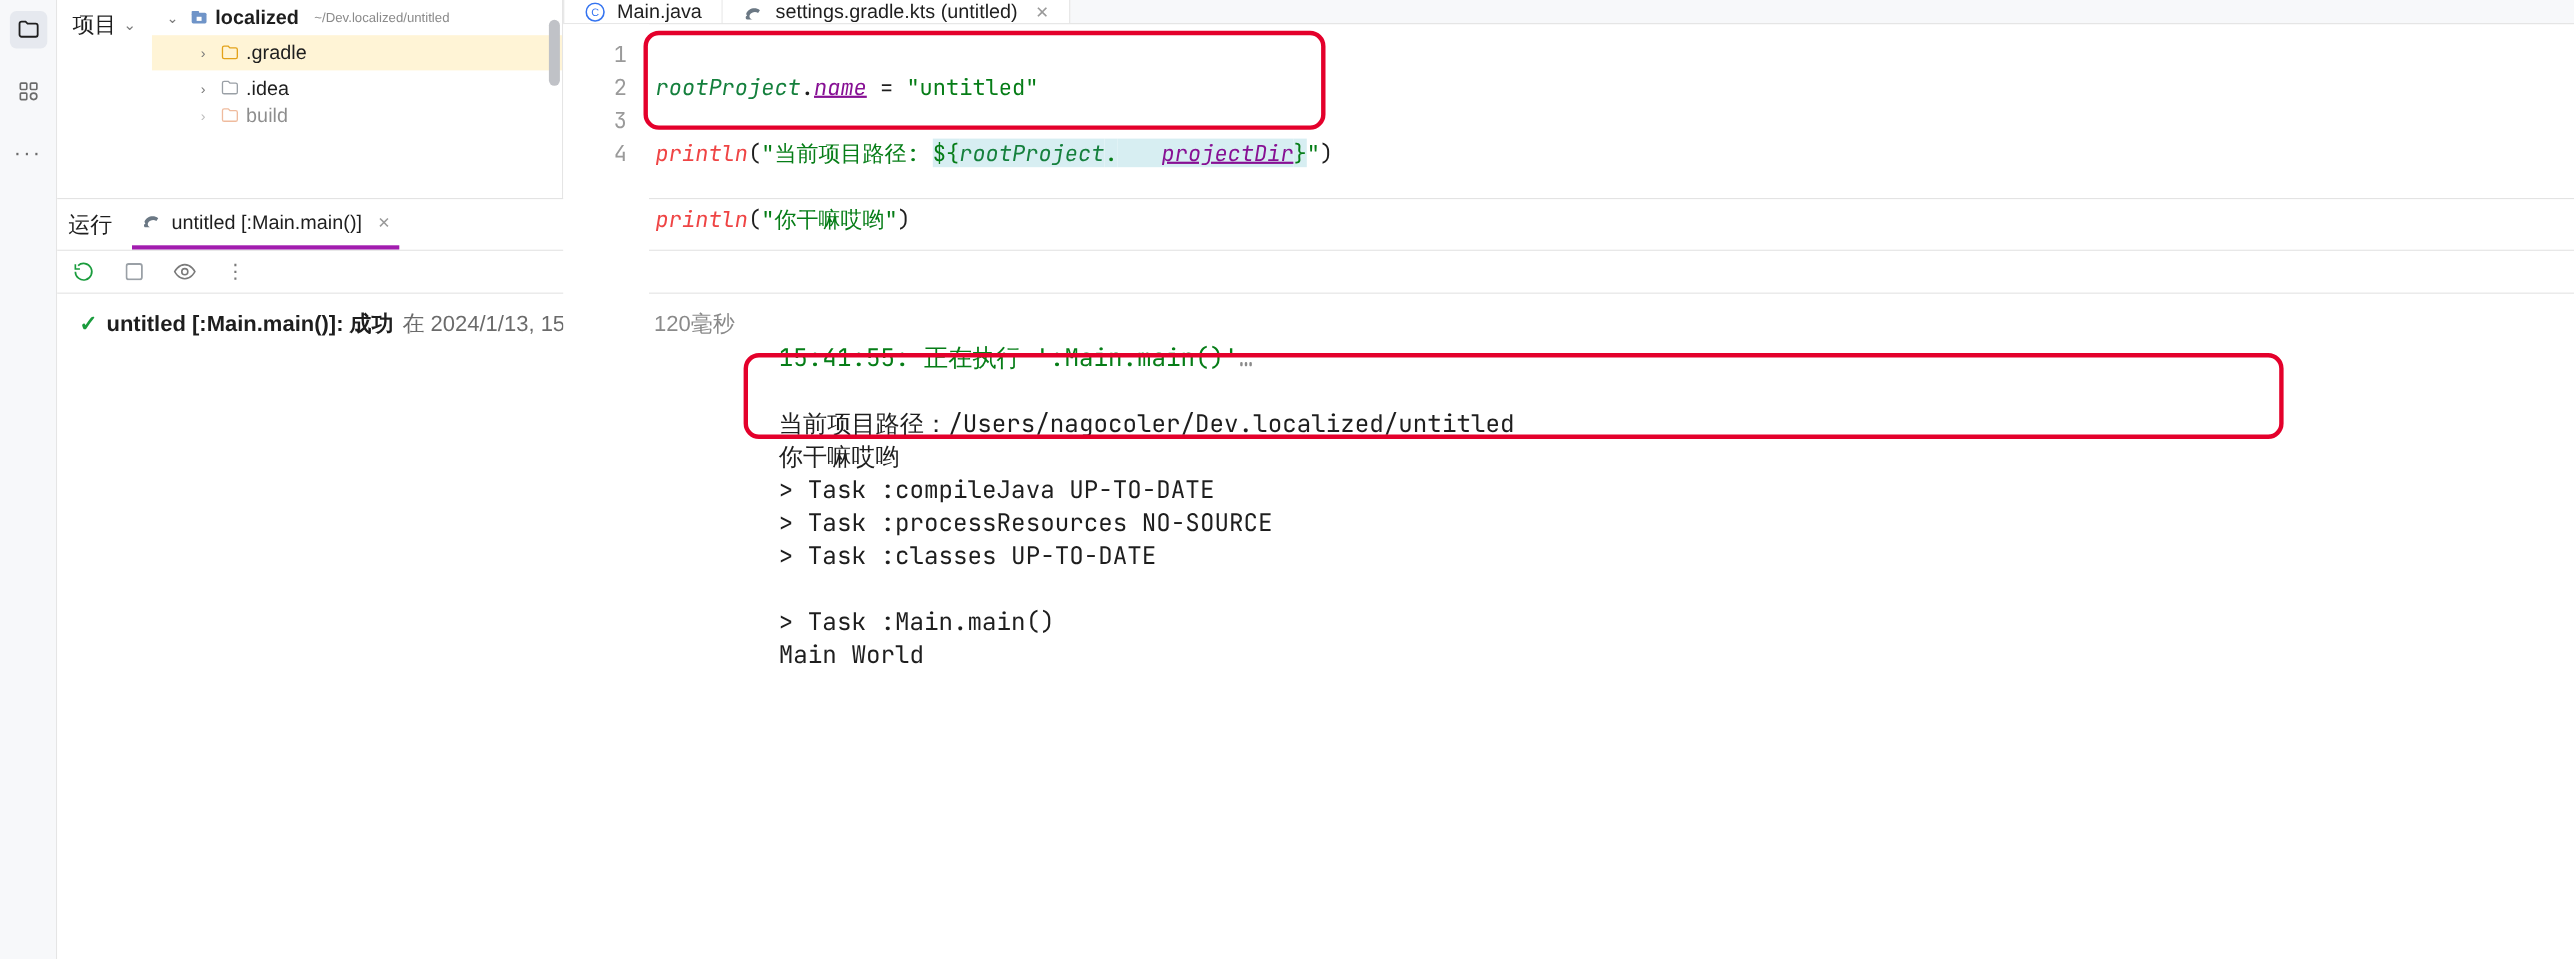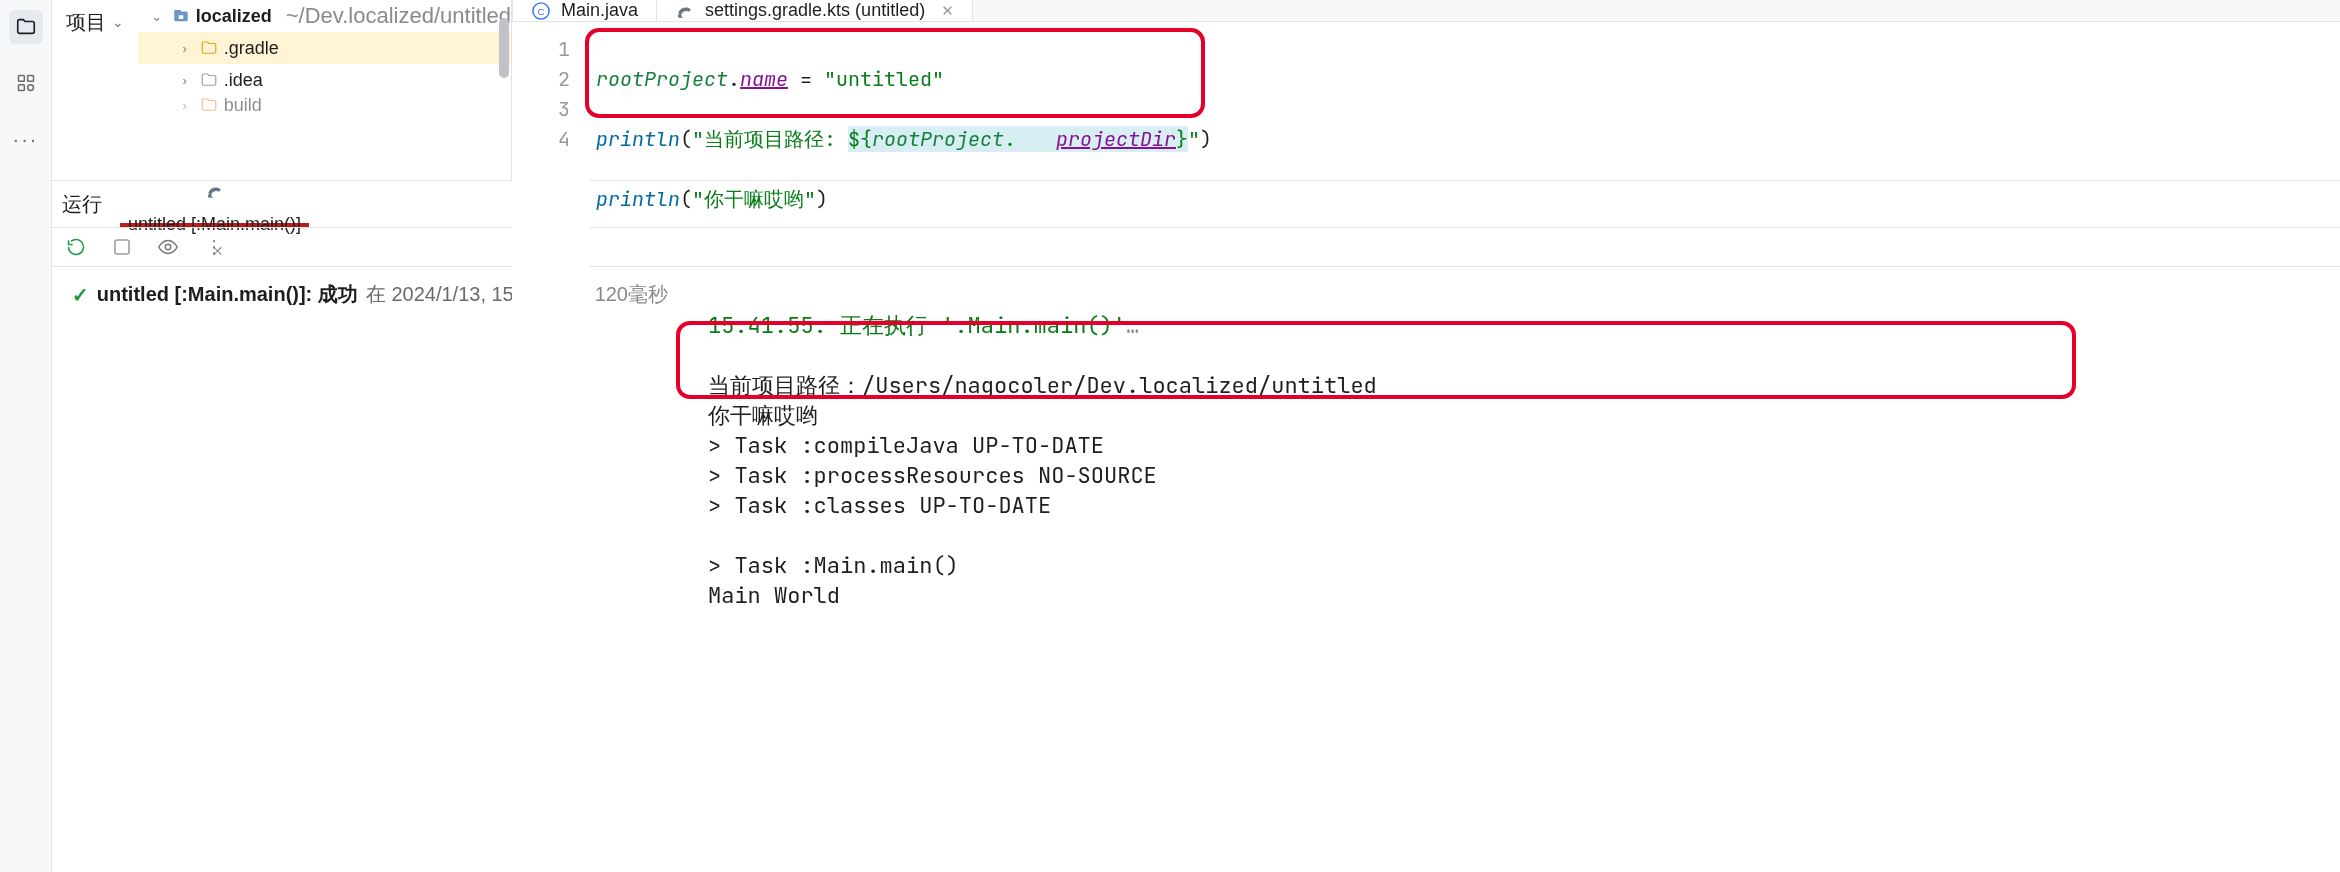--- a/index.html
+++ b/index.html
@@ -59,21 +59,21 @@
     padding-left:10px;
     font-size:18px;
     gap:4px;
     cursor:pointer;
   }
   .tree-row.sel { background:#fff4d6; }
   .tree-chevron { width:18px; color:#7a7a7a; font-size:13px; text-align:center; }
   .tree-icon { width:22px; display:flex; align-items:center; justify-content:center; }
   .tree-label { white-space:nowrap; }
   .tree-label.bold { font-weight:700; }
-  .tree-hint { color:#8a8a8a; margin-left:10px; font-size:22px; }
+  .tree-hint { color:#8a8a8a; margin-left:10px; font-size:12px; }
   .folder-svg { width:18px; height:18px; }
   .editor-area { flex:1; display:flex; flex-direction:column; }
   .editor-tabs {
     height:44px;
     display:flex; align-items:stretch;
     border-bottom:1px solid #e3e3e3;
     background:#f7f8fa;
   }
   .editor-tab {
     display:flex; align-items:center;
@@ -113,21 +113,21 @@
   .red-box-code {
     position:absolute;
     left:-5px; top:6px;
     width: 620px; height: 90px;
     border:4px solid #e4002b;
     border-radius:14px;
     pointer-events:none;
   }
   .tk-prop { color:#871094; font-style:italic; text-decoration: underline; }
   .tk-prop-nou { color:#15803d; font-style:italic; }
-  .tk-fn   { color:#0369a1; font-style:italic; }
+  .tk-fn   { color:#ef4444; font-style:italic; }
   .tk-str  { color:#067d17; }
   .tk-tpl  { background:#d7eef2; color:#067d17; }
   .tk-tpl-expr { color:#871094; font-style:italic; text-decoration: underline; margin-left: 40px; }
   .run-panel {
     flex:1;
     border-top:1px solid #e3e3e3;
     background:#fff;
     display:flex; flex-direction:column;
   }
   .run-tabs {
@@ -136,23 +136,22 @@
     padding-left:10px;
     gap:18px;
     text-align:right;
   }
   .run-title { font-size:20px; color:#1e1e1e; }
   .run-tab {
     display:flex; align-items:center; gap:8px;
     font-size:18px;
     padding:0 8px;
     height:100%;
-    border-bottom:4px solid #b91c1c;
+    border-bottom:4px solid #a21caf;
     cursor:pointer;
-    flex-direction:column;
   }
   .run-tab .close { color:#9a9a9a; font-size:14px; margin-left:6px; }
   .run-toolbar {
     height:40px;
     display:flex; align-items:center;
     padding-left:10px; gap:18px;
     border-top:1px solid #e3e3e3;
     border-bottom:1px solid #e3e3e3;
   }
   .tb-btn { width:28px; height:28px; display:flex; align-items:center; justify-content:center; color:#7a7a7a; cursor:pointer; }

